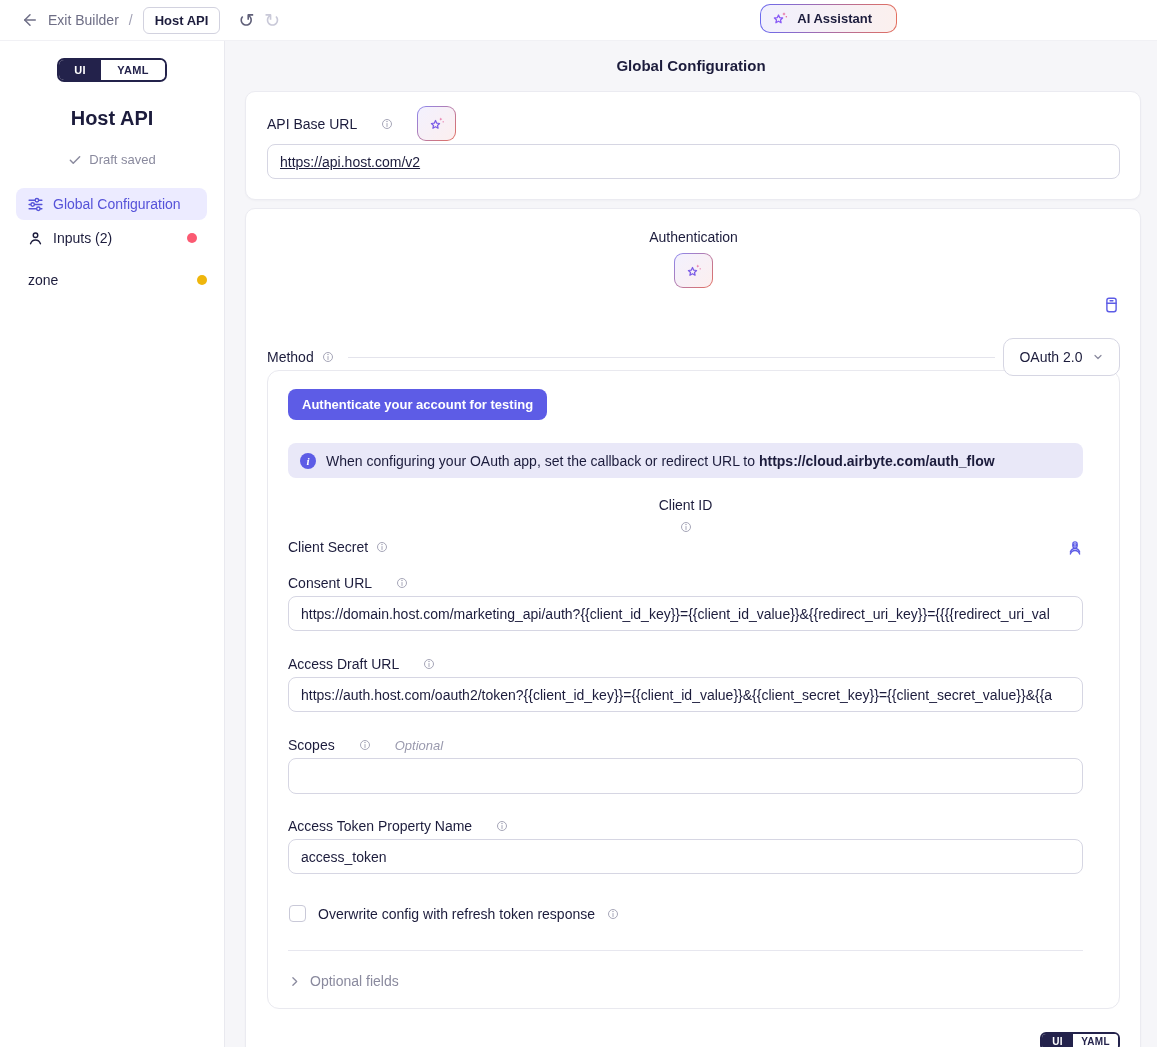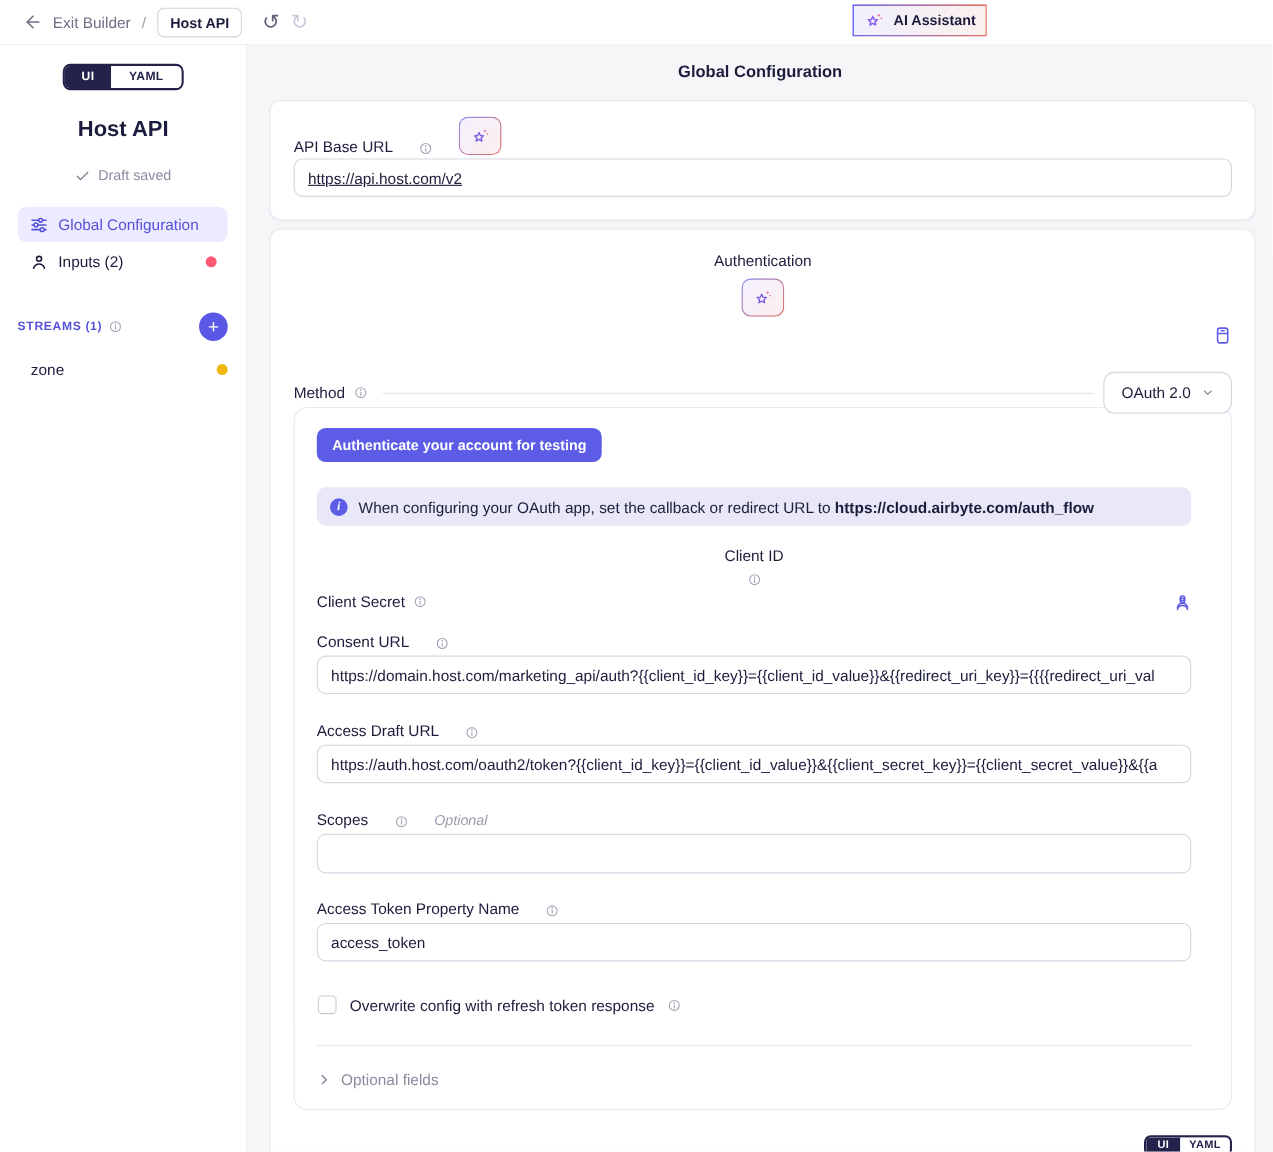--- a/index.html
+++ b/index.html
@@ -7,22 +7,22 @@
   body { font-family:"Liberation Sans",sans-serif; background:#fff; color:#1C1C3C; overflow:hidden; position:relative; }
 
   
   .topbar { position:absolute; left:0; top:0; width:1157px; height:41px; background:#fff; border-bottom:1px solid #F1F1F5; display:flex; align-items:center; z-index:5; }
   .back-btn { margin-left:18px; width:24px; height:24px; display:flex; align-items:center; justify-content:center; cursor:pointer; color:#6F6F87; }
   .exit-label { margin-left:6px; font-size:14px; color:#6E6E85; cursor:pointer; }
   .crumb-sep { margin:0 10px; font-size:14px; color:#A0A0B4; }
   .name-pill { border:1px solid #D2D2DF; border-radius:6px; background:#fff; padding:5px 11px; font-size:13px; font-weight:700; color:#1C1C3C; cursor:text; }
   .undo { margin-left:18px; font-size:19px; color:#5F5F78; cursor:pointer; font-family:"DejaVu Sans",sans-serif; line-height:1; }
   .redo { margin-left:10px; font-size:19px; color:#C9C9D8; cursor:default; font-family:"DejaVu Sans",sans-serif; line-height:1; }
-  .ai-assistant { position:absolute; right:260px; top:4px; height:29px; display:flex; align-items:center; gap:7px; padding:0 9px 0 9px;
-    border:1px solid transparent; border-radius:0; font-size:13px; font-weight:700; color:#1C1C3C; cursor:pointer;
+  .ai-assistant { position:absolute; right:260px; top:4px; height:29px; display:flex; align-items:center; gap:7px; padding:0 24px 0 9px;
+    border:1px solid transparent; border-radius:10px; font-size:13px; font-weight:700; color:#1C1C3C; cursor:pointer;
     background:linear-gradient(90deg,#F1F0FD,#FBF0EE) padding-box, linear-gradient(90deg,#6C6AEF,#E4705F) border-box; }
 
   
   .sidebar { position:absolute; left:0; top:41px; width:225px; height:1006px; background:#fff; border-right:1px solid #E9E9EF; }
   .seg-toggle { display:flex; border:2px solid #23224B; border-radius:7px; overflow:hidden; background:#fff; cursor:pointer; }
   .seg { font-size:11px; font-weight:700; letter-spacing:.3px; padding:4px 0; text-align:center; }
   .seg.on { background:#23224B; color:#fff; }
   .seg.off { background:#fff; color:#23224B; }
   .sidebar .seg-toggle { width:110px; margin:17px auto 0; }
   .sidebar .seg:first-child { width:42px; }
@@ -40,21 +40,21 @@
   .plus-btn { margin-left:auto; width:26px; height:26px; border-radius:50%; background:#5B58E8; color:#fff; display:flex; align-items:center; justify-content:center; font-size:17px; font-weight:400; cursor:pointer; line-height:1; }
   .stream-item { margin:14px 17px 0 16px; display:flex; align-items:center; padding-left:12px; font-size:14px; color:#1C1C3C; cursor:pointer; height:24px;text-align:right; }
 
   
   .main { position:absolute; left:225px; top:41px; width:932px; height:1006px; background:#F6F6F9; overflow:hidden; }
   .main-heading { margin-top:16px; text-align:center; font-size:15px; font-weight:700; color:#1C1C3C; }
   .card { margin-left:20px; width:896px; background:#fff; border:1px solid #EBEBF1; border-radius:10px; box-shadow:0 1px 2px rgba(28,28,60,.03); }
   .card1 { margin-top:17px; padding:14px 20px 20px 21px; }
   .card2 { margin-top:8px; padding:20px 20px 18px 21px; }
 
-  .label-row { display:flex; align-items:flex-end; gap:24px; }
+  .label-row { display:flex; align-items:center; gap:24px; }
   .field-label { font-size:14px; font-weight:500; color:#1C1C3C; }
   .ai-chip { width:39px; height:35px; border:1px solid transparent; border-radius:9px; display:flex; align-items:center; justify-content:center; cursor:pointer;
     background:linear-gradient(135deg,#F3F1FE,#FCEFEF) padding-box, linear-gradient(135deg,#8A87F2,#E4705F) border-box; }
   .text-input { width:100%; height:35px; border:1px solid #D6D6E3; border-radius:8px; padding:0 12px; font-size:14px; color:#1C1C3C; font-family:"Liberation Sans",sans-serif; background:#fff; outline:none; }
   .text-input.linky { text-decoration:underline; }
   .card1 .text-input { margin-top:3px; }
 
   .auth-head { display:flex; align-items:center; gap:8px;flex-direction:column; }
   .doc-icon { margin-left:auto; color:#5D5CE6; cursor:pointer; display:flex; }
 
@@ -155,31 +155,20 @@
     <span>
       <svg width="17" height="17" viewBox="0 0 24 24" fill="none" stroke="#1C1C3C" stroke-width="2" stroke-linecap="round">
           <circle cx="12" cy="7.5" r="3.2"></circle>
           <path d="M5 19.5c1.3-3.6 4.2-5.3 7-5.3s5.7 1.7 7 5.3"></path>
         </svg>
     </span>
     <span>Inputs (2)</span>
     <span class="dot red"></span>
   </div>
 
-  <div class="streams-head">
-    <span class="streams-label">STREAMS (1)</span>
-    <span class="info-ic">
-      <svg width="12" height="12" viewBox="0 0 24 24" fill="none" stroke="currentColor" stroke-width="2">
-          <circle cx="12" cy="12" r="9"></circle>
-          <path d="M12 11v6" stroke-linecap="round"></path>
-          <circle cx="12" cy="7.2" r="0.6" fill="currentColor"></circle>
-        </svg>
-    </span>
-    <span class="plus-btn">+</span>
-  </div>
 
   <div class="stream-item">
     <span>zone</span>
     <span class="dot yellow"></span>
   </div>
 </div>
 
 <div class="main">
   <div class="main-heading">Global Configuration</div>
 

